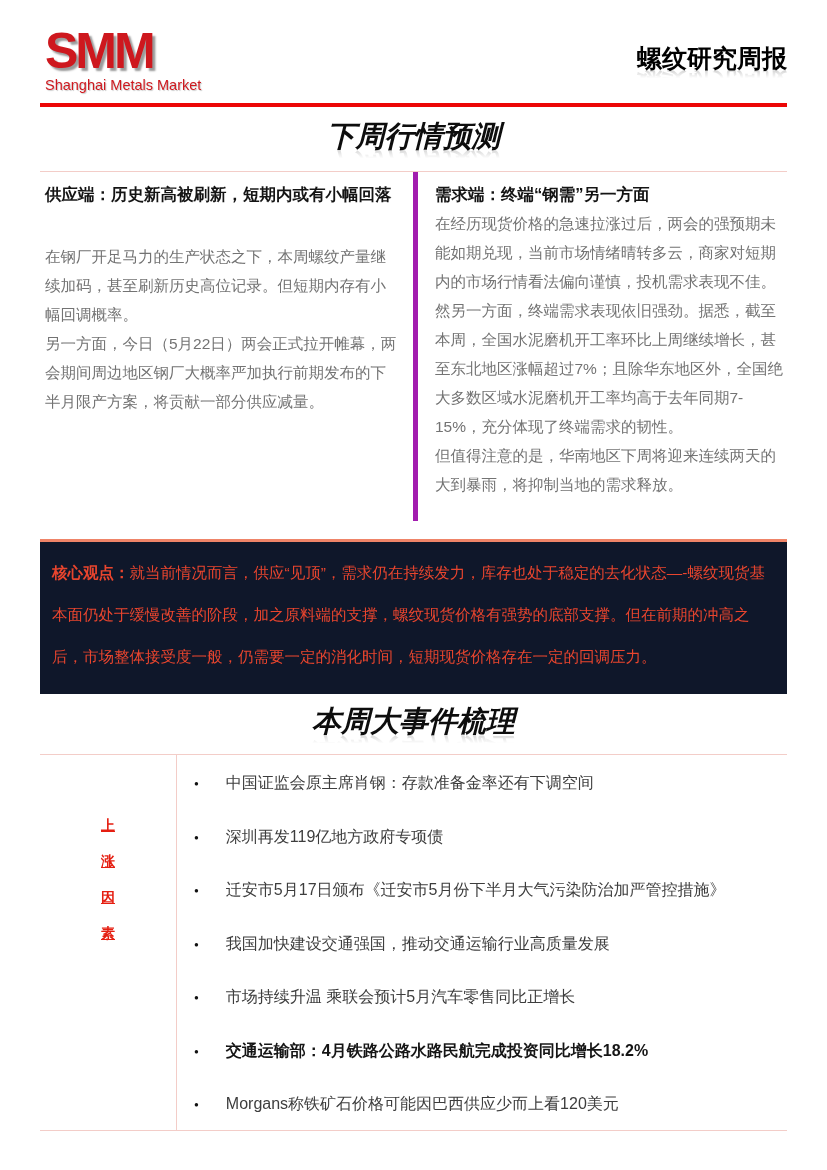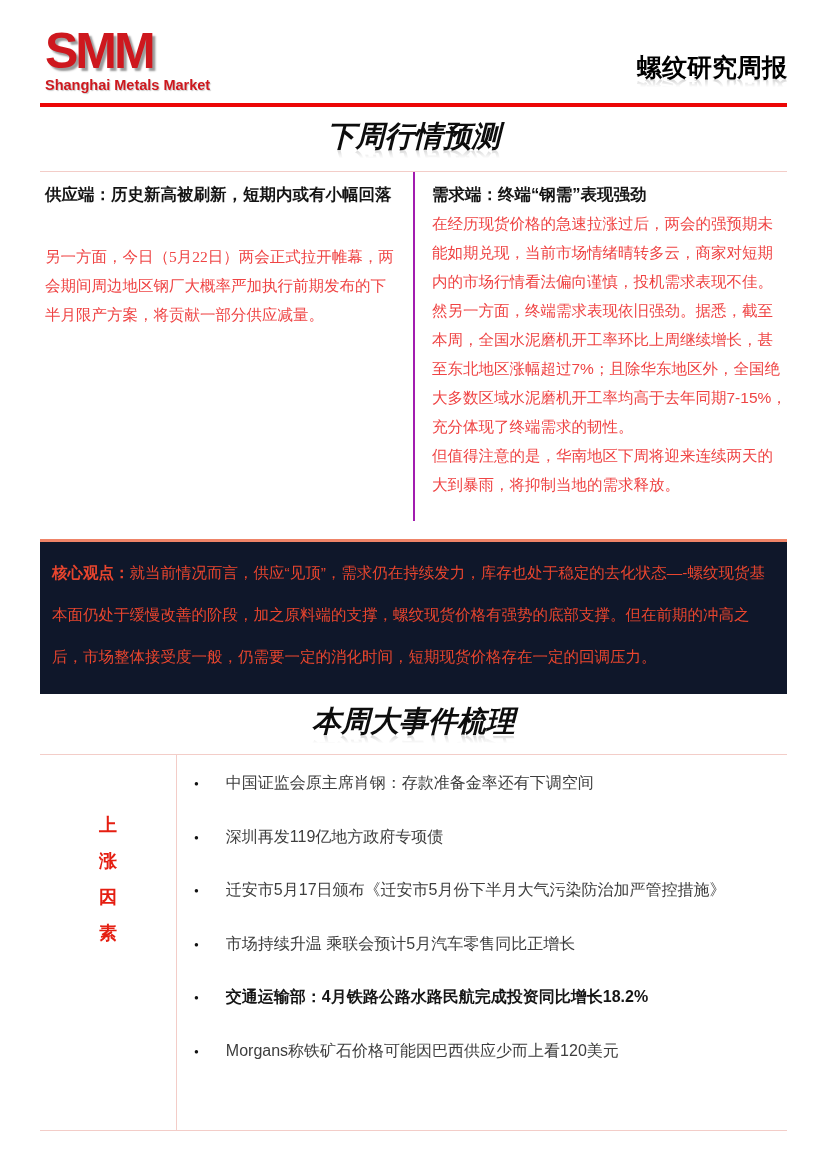--- a/index.html
+++ b/index.html
@@ -4,78 +4,77 @@
 <style>
   html,body{margin:0;padding:0;background:#ffffff;}
   .page{
     position:relative;
     width:827px;height:1170px;
     background:#ffffff;
     font-family:"Liberation Sans","DejaVu Sans",sans-serif;
     overflow:hidden;
   }
   
-  .header{display:flex;justify-content:space-between;align-items:center;padding:26px 40px 0 45px;}
+  .header{display:flex;justify-content:space-between;align-items:flex-start;padding:26px 40px 0 45px;}
   .logo-text{
     font-weight:900;font-size:50px;line-height:1;color:#ce181e;
     letter-spacing:-3px;
     text-shadow:3px 3px 2px #9a9a9a;
   }
   .logo-sub{
-    font-weight:700;font-size:14.5px;color:#ce181e;margin-top:1px;
+    font-weight:400;font-size:14.5px;color:#ce181e;margin-top:1px;
     text-shadow:1px 1px 1px #c9c9c9;
   }
   .report-title{
     font-weight:700;font-size:25px;color:#000;margin-top:16px;
     -webkit-box-reflect:below -10px linear-gradient(transparent 60%,rgba(0,0,0,0.28));
   }
   .red-rule{height:4px;background:#ec0606;margin:10px 40px 0 40px;}
   
   .section-title{
     text-align:center;font-weight:700;font-style:italic;font-size:29px;color:#0d0d0d;
     margin:10px auto 0 auto;width:fit-content;
     -webkit-box-reflect:below -14px linear-gradient(transparent 62%,rgba(0,0,0,0.30));
   }
   
   .columns{
     display:flex;margin:14px 40px 0 40px;
     border-top:1px solid #f3cdc8;
   }
   .col-left{
     width:356px;padding:12px 12px 22px 5px;
-    border-right:2px solid #a21caf;
-    font-family:Liberation Serif, serif;
+    border-right:5px solid #a21caf;
   }
   .col-right{flex:1;padding:12px 0 22px 17px;}
   .col-heading{font-size:16.5px;font-weight:700;color:#141414;margin:0;}
   .col-left .col-heading{margin-bottom:36px;}
   .col-right .col-heading{margin-bottom:3px;}
-  .col-para{font-size:15.5px;color:#ef4444;line-height:29px;margin:0;}
+  .col-para{font-size:15.5px;color:#737373;line-height:29px;margin:0;}
   
   .core-box{
     margin:18px 40px 0 40px;
     background:#0f172a;
     border-top:3px solid #ef8468;
     padding:10px 12px 16px 12px;
     font-size:15.5px;line-height:42px;color:#e9452e;
   }
   .core-label{font-weight:700;}
   
   .events{
     display:flex;margin:12px 40px 0 40px;height:375px;
     border-top:1px solid #f3cdc8;border-bottom:1px solid #f3cdc8;
   }
   .events-label-cell{
     width:137px;border-right:1px solid #f3cdc8;
     display:flex;justify-content:center;align-items:flex-start;
     padding-top:52px;box-sizing:border-box;
   }
   .v-label{
-    width:22px;font-size:18px;font-weight:700;color:#e51e11;
-    line-height:36px;word-break:break-all;text-align:center;
+    width:22px;font-size:14px;font-weight:700;color:#e51e11;
+    line-height:36px;word-break:break-all;text-align:center;text-decoration:underline;
   }
   .events-list{flex:1;list-style:none;margin:0;padding:2px 10px 0 17px;}
   .events-list li{
     height:53.5px;display:flex;align-items:center;
     font-size:16px;color:#3d3d3d;text-align:center;
   }
   .events-list li::before{
     content:"●";font-size:8px;color:#111;margin-right:27px;flex-shrink:0;
   }
   .events-list li.bold{font-weight:700;color:#151515;}
@@ -92,42 +91,44 @@
     </div>
     <div class="report-title">螺纹研究周报</div>
   </div>
   <div class="red-rule"></div>
 
   <div class="section-title">下周行情预测</div>
 
   <div class="columns">
     <div class="col-left">
       <h3 class="col-heading">供应端：历史新高被刷新，短期内或有小幅回落</h3>
+      <p class="col-para">在钢厂开足马力的生产状态之下，本周螺纹产量继续加码，甚至刷新历史高位记录。但短期内存有小幅回调概率。</p>
       <p class="col-para">另一方面，今日（5月22日）两会正式拉开帷幕，两会期间周边地区钢厂大概率严加执行前期发布的下半月限产方案，将贡献一部分供应减量。</p>
     </div>
     <div class="col-right">
-      <h3 class="col-heading">需求端：终端“钢需”表现强劲</h3>
+      <h3 class="col-heading">需求端：终端“钢需”另一方面</h3>
       <p class="col-para">在经历现货价格的急速拉涨过后，两会的强预期未能如期兑现，当前市场情绪晴转多云，商家对短期内的市场行情看法偏向谨慎，投机需求表现不佳。然另一方面，终端需求表现依旧强劲。据悉，截至本周，全国水泥磨机开工率环比上周继续增长，甚至东北地区涨幅超过7%；且除华东地区外，全国绝大多数区域水泥磨机开工率均高于去年同期7-15%，充分体现了终端需求的韧性。</p>
       <p class="col-para">但值得注意的是，华南地区下周将迎来连续两天的 大到暴雨，将抑制当地的需求释放。</p>
     </div>
   </div>
 
   <div class="core-box">
     <span class="core-label">核心观点：</span><span>就当前情况而言，供应“见顶”，需求仍在持续发力，库存也处于稳定的去化状态—-螺纹现货基本面仍处于缓慢改善的阶段，加之原料端的支撑，螺纹现货价格有强势的底部支撑。但在前期的冲高之后，市场整体接受度一般，仍需要一定的消化时间，短期现货价格存在一定的回调压力。</span>
   </div>
 
   <div class="section-title" style="margin-top:8px;">本周大事件梳理</div>
 
   <div class="events">
     <div class="events-label-cell">
       <div class="v-label">上涨因素</div>
     </div>
     <ul class="events-list">
       <li>中国证监会原主席肖钢：存款准备金率还有下调空间</li>
       <li>深圳再发119亿地方政府专项债</li>
       <li>迁安市5月17日颁布《迁安市5月份下半月大气污染防治加严管控措施》</li>
+      <li>我国加快建设交通强国，推动交通运输行业高质量发展</li>
       <li>市场持续升温 乘联会预计5月汽车零售同比正增长</li>
       <li class="bold">交通运输部：4月铁路公路水路民航完成投资同比增长18.2%</li>
       <li>Morgans称铁矿石价格可能因巴西供应少而上看120美元</li>
     </ul>
   </div>
 
 </div>
 
 </body></html>

